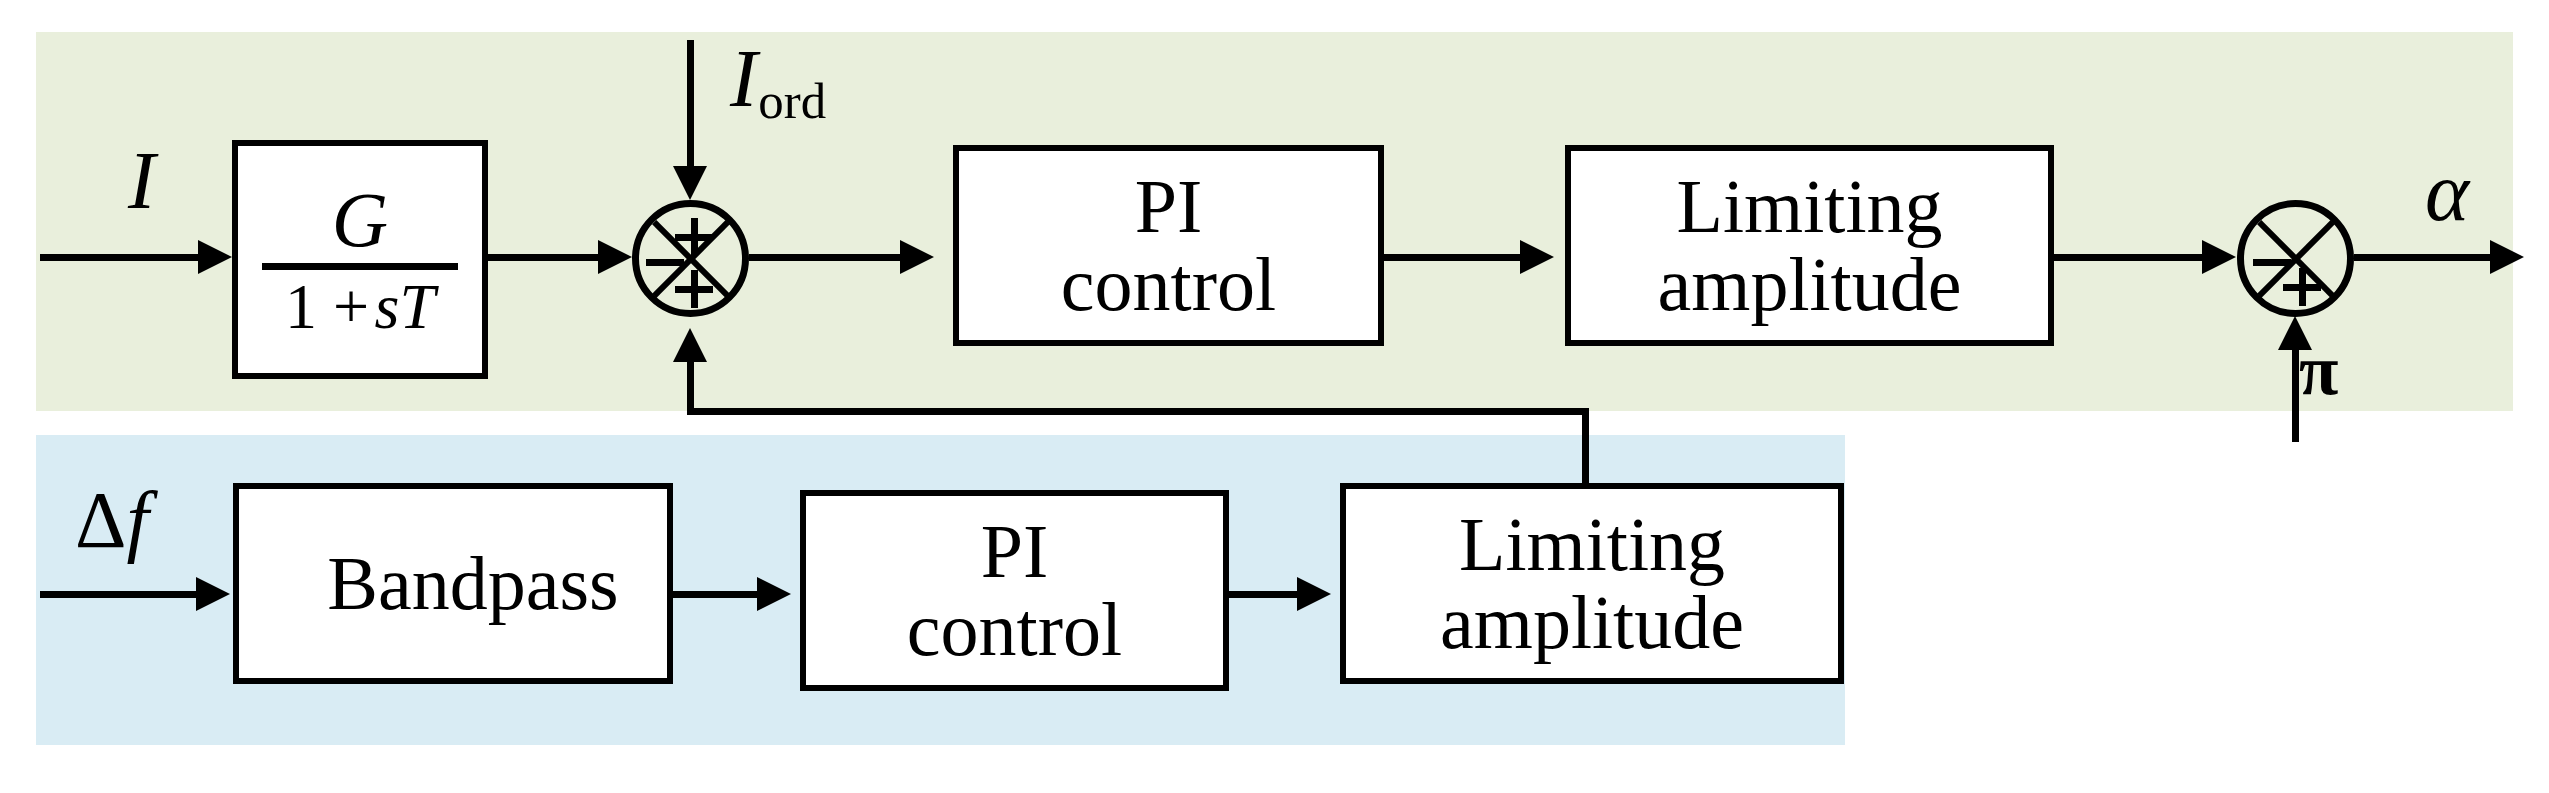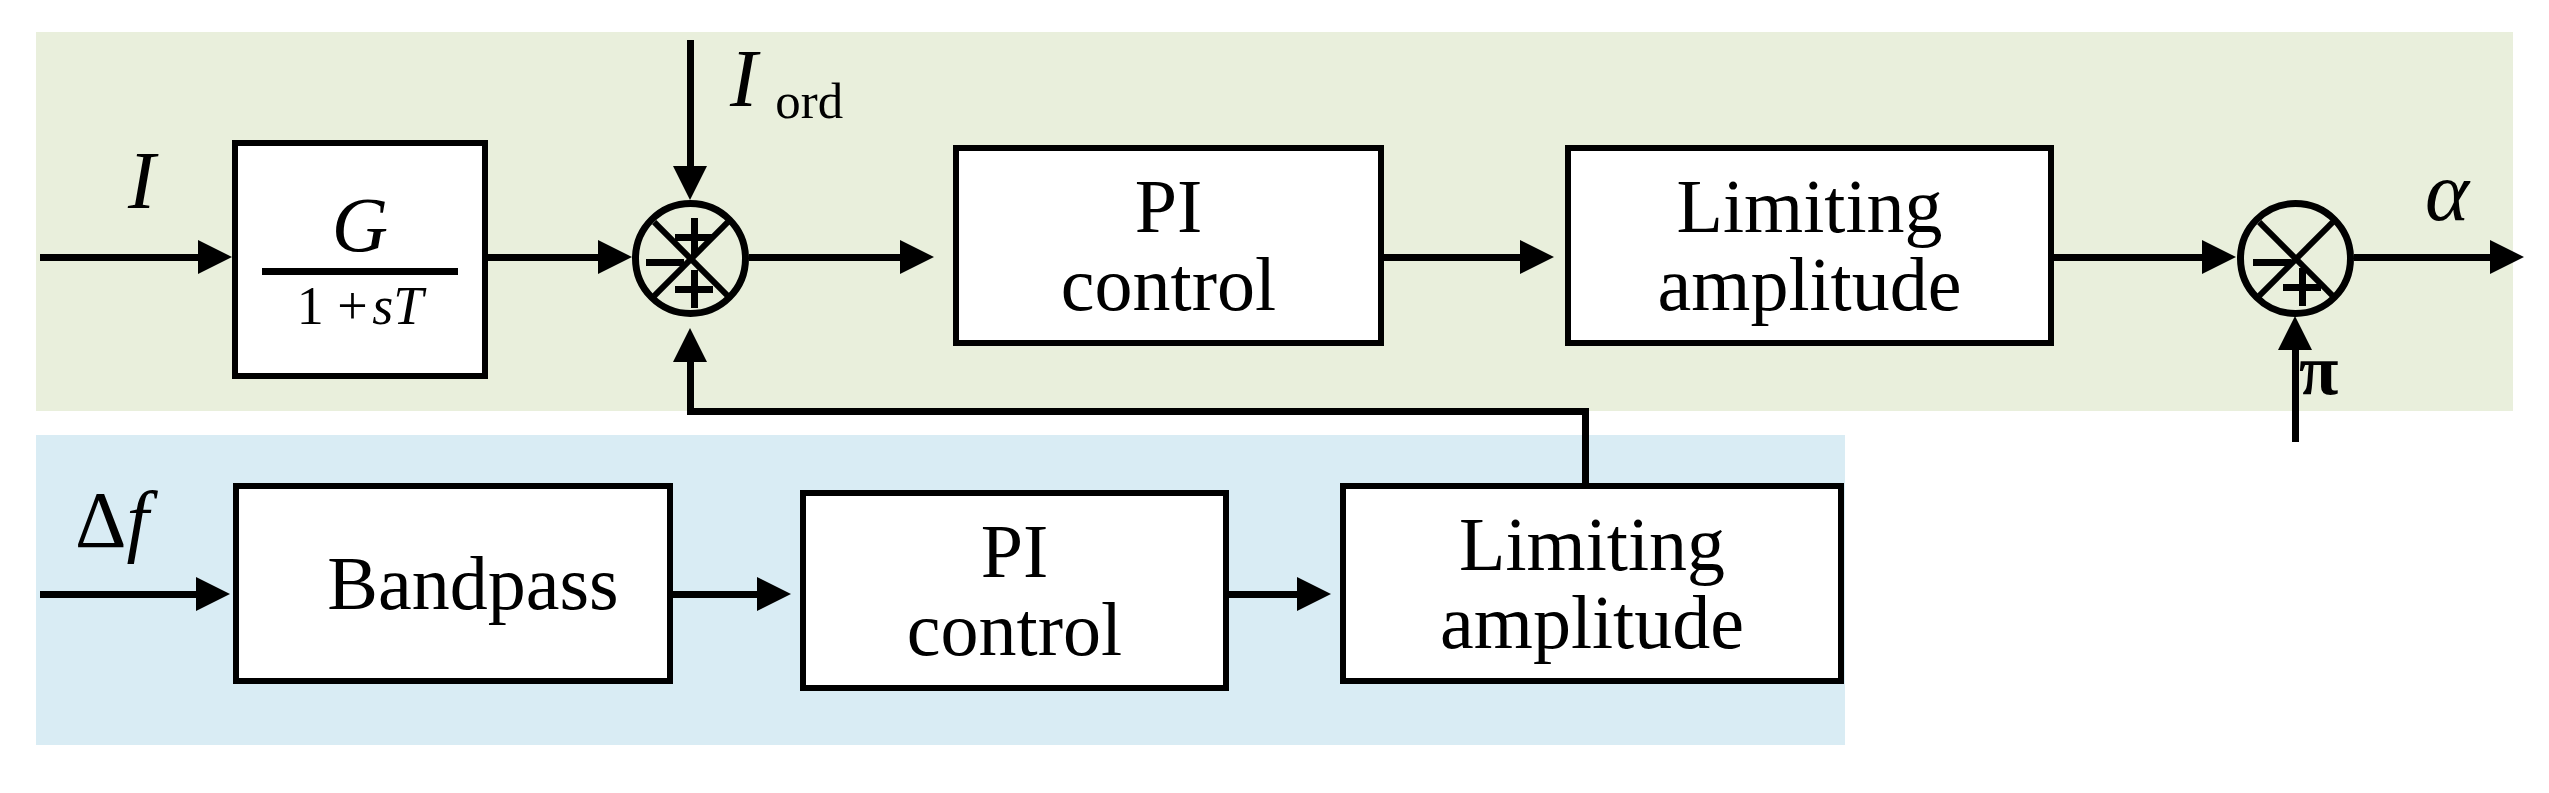--- a/index.html
+++ b/index.html
@@ -58,21 +58,21 @@
     padding: 0 10px;
   }
   .frac { display: flex; flex-direction: column; align-items: center; }
   .frac .num {
     font-size: 78px; font-style: italic; padding: 0 26px 2px 26px;
   }
   .frac .bar {
     width: 196px; height: 7px; background: #000000; margin: 2px 0 2px 0;
   }
   .frac .den {
-    font-size: 54px; padding: 2px 10px 0 10px; white-space: nowrap; font-family: Liberation Serif, serif;
+    font-size: 64px; padding: 2px 10px 0 10px; white-space: nowrap; font-family: Liberation Serif, serif;
   }
   .frac .den .it { font-style: italic; }
 
   #block-pi-top   { left: 953px;  top: 145px; width: 431px; height: 201px; }
   #block-lim-top  { left: 1565px; top: 145px; width: 489px; height: 201px; }
   #block-bandpass { left: 233px;  top: 483px; width: 440px; height: 201px; padding-left: 40px; }
   #block-pi-bot   { left: 800px;  top: 490px; width: 429px; height: 201px; }
   #block-lim-bot  { left: 1340px; top: 483px; width: 504px; height: 201px; }
 
   
@@ -146,21 +146,20 @@
     line-height: 1;
   }
   .lab .it { font-style: italic; }
   .lab .sub {
     font-size: 0.62em;
     font-style: normal;
     vertical-align: baseline;
     position: relative;
     top: 0.23em;
     left: 0.02em;
-    margin-left: 17px;
   }
   #label-i     { left: 128px;  top: 140px;  font-size: 82px; }
   #label-iord  { left: 730px;  top: 38px;   font-size: 82px; }
   #label-alpha { left: 2425px; top: 150px;  font-size: 84px; }
   #label-pi    { left: 2299px; top: 334px;  font-size: 72px; font-weight: bold; }
   #label-df    { left: 75px;   top: 480px;  font-size: 80px; }
 </style>
 </head>
 <body>
 

